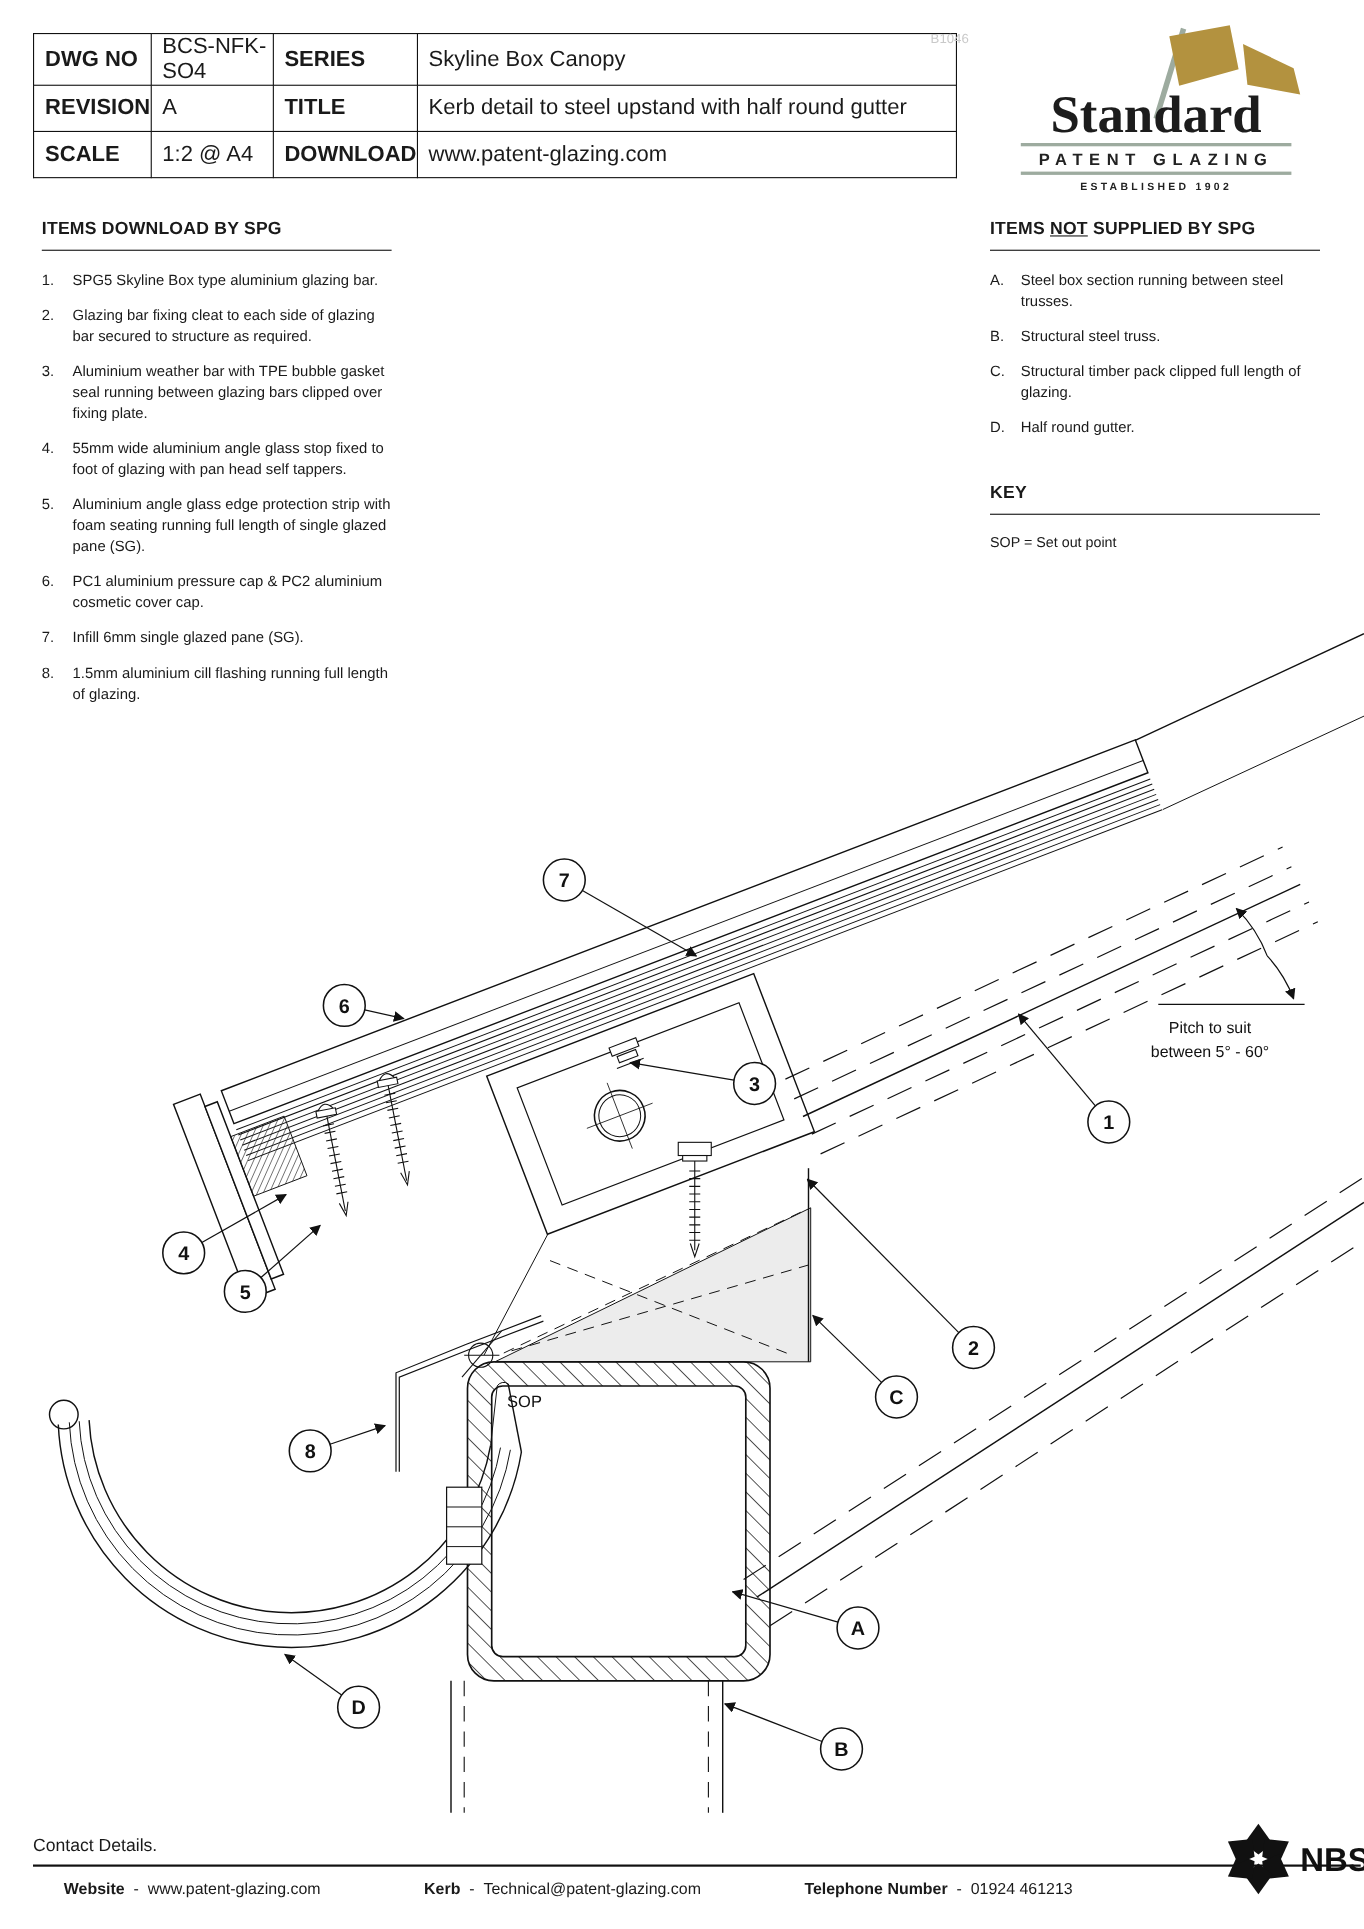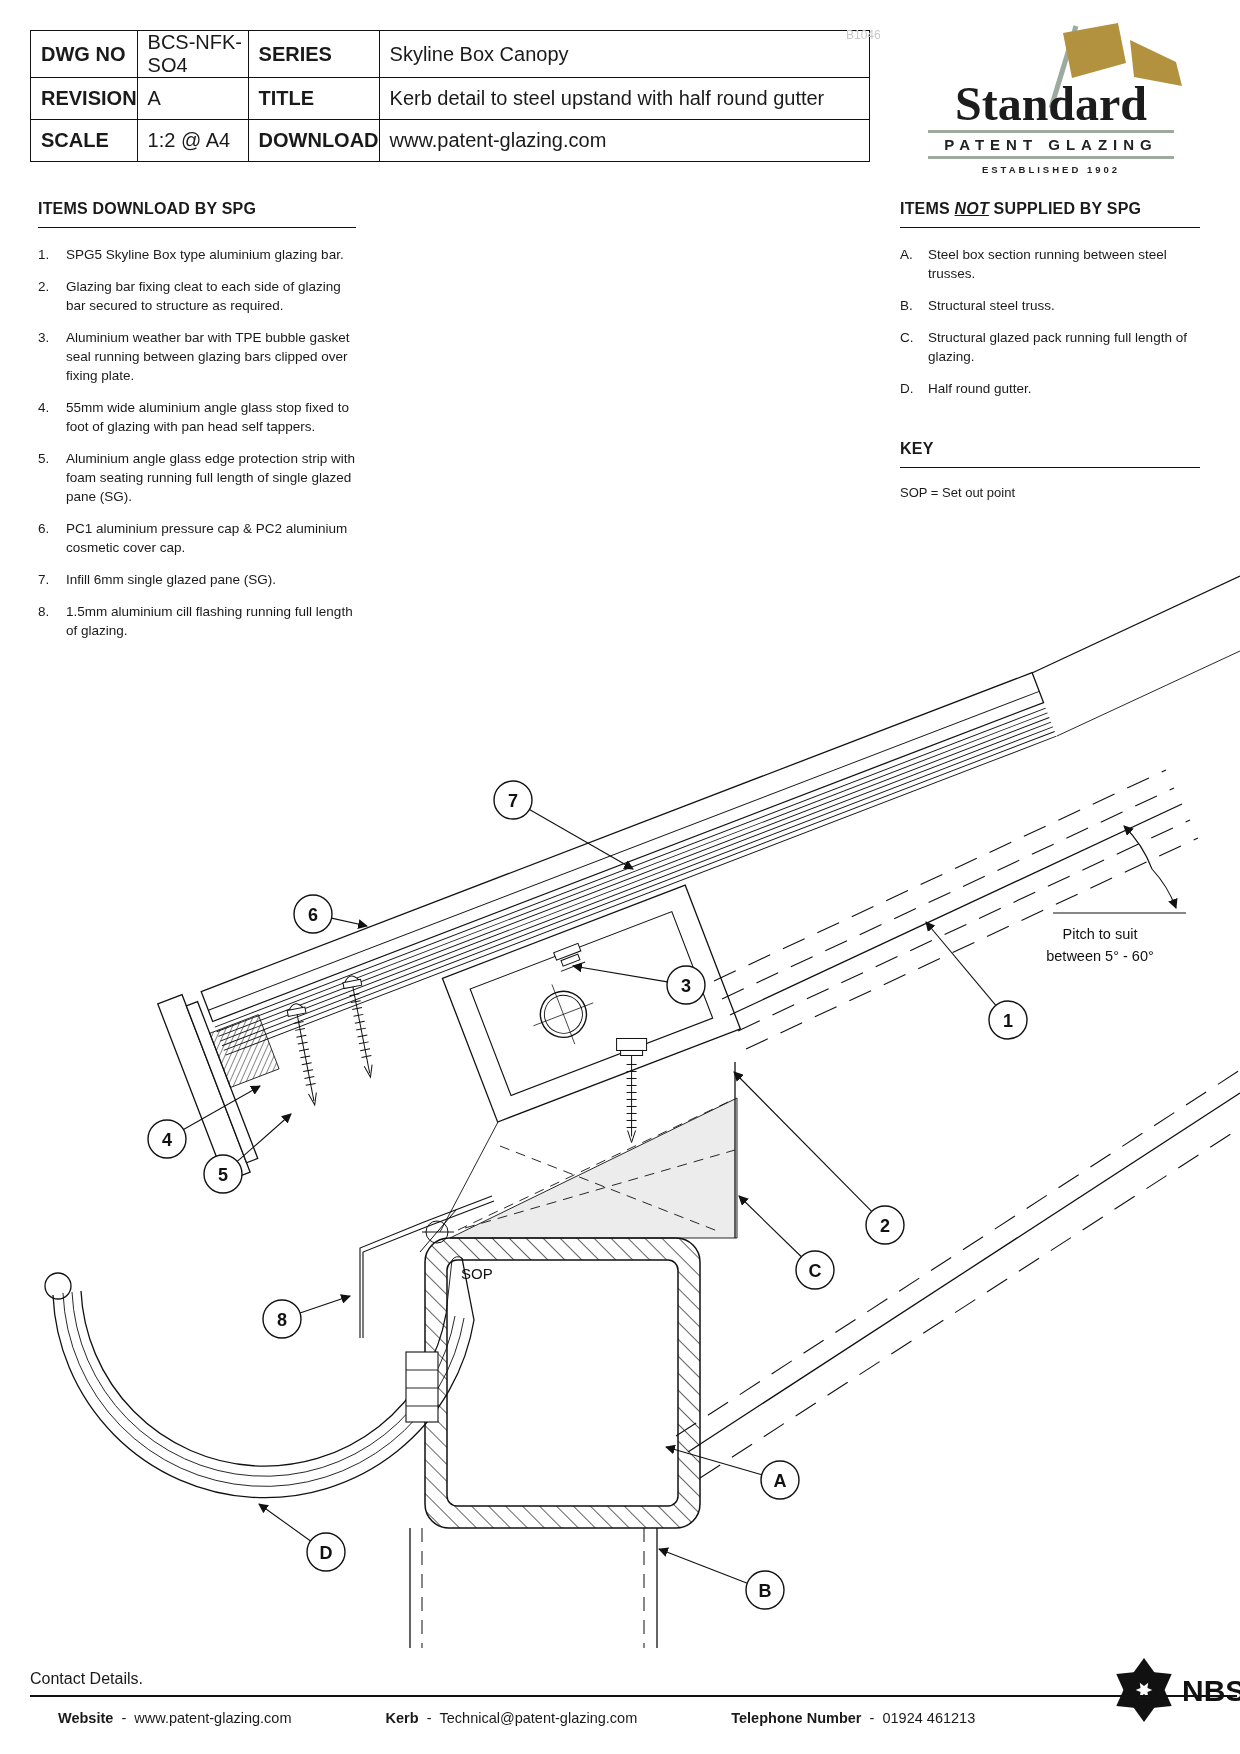--- a/index.html
+++ b/index.html
@@ -15,21 +15,21 @@
   .logo{position:absolute;left:920px;top:20px;}
   .logo .brand{font-family:"Liberation Serif",serif;font-weight:600;}
   
   .col{position:absolute;}
   .col-l{left:38px;top:200px;width:318px;}
   .col-r{left:900px;top:200px;width:300px;}
   .hd{font-size:16px;font-weight:bold;margin:0 0 9px 0;letter-spacing:.2px;}
   .rule{border:0;border-top:1.6px solid #111;margin:0 0 17px 0;}
   .li{display:flex;margin-bottom:13px;font-size:13.5px;line-height:19px;}
   .li .num{width:28px;flex:none;}
-  .u{text-decoration:underline;font-style:italic;}
+  .u{text-decoration:underline;}
   .keywrap{margin-top:42px;}
   .keytext{font-size:13px;margin-top:13px;}
   
   .footer{position:absolute;left:30px;top:1670px;width:1080px;}
   .ft-title{font-size:16px;font-weight:normal;}
   .ft-rule{border:0;border-top:2px solid #111;margin:7px 0 0 0;width:1207px;}
   .ft-row{margin-top:13px;font-size:14.5px;}
   .ft-row b{font-weight:bold;margin-left:28px;}
   .ft-item{margin-right:62px;}
   .nbs{position:absolute;left:1108px;top:1652px;}
@@ -123,21 +123,21 @@
       <div class="li">
         <span class="num">A.</span>
         <span>Steel box section running between steel trusses.</span>
       </div>
       <div class="li">
         <span class="num">B.</span>
         <span>Structural steel truss.</span>
       </div>
       <div class="li">
         <span class="num">C.</span>
-        <span>Structural glazed pack running full length of glazing.</span>
+        <span>Structural timber pack clipped full length of glazing.</span>
       </div>
       <div class="li">
         <span class="num">D.</span>
         <span>Half round gutter.</span>
       </div>
     </div>
   <div class="keywrap">
     <div class="hd">KEY</div>
     <hr class="rule">
     <div class="keytext">SOP = Set out point</div>

